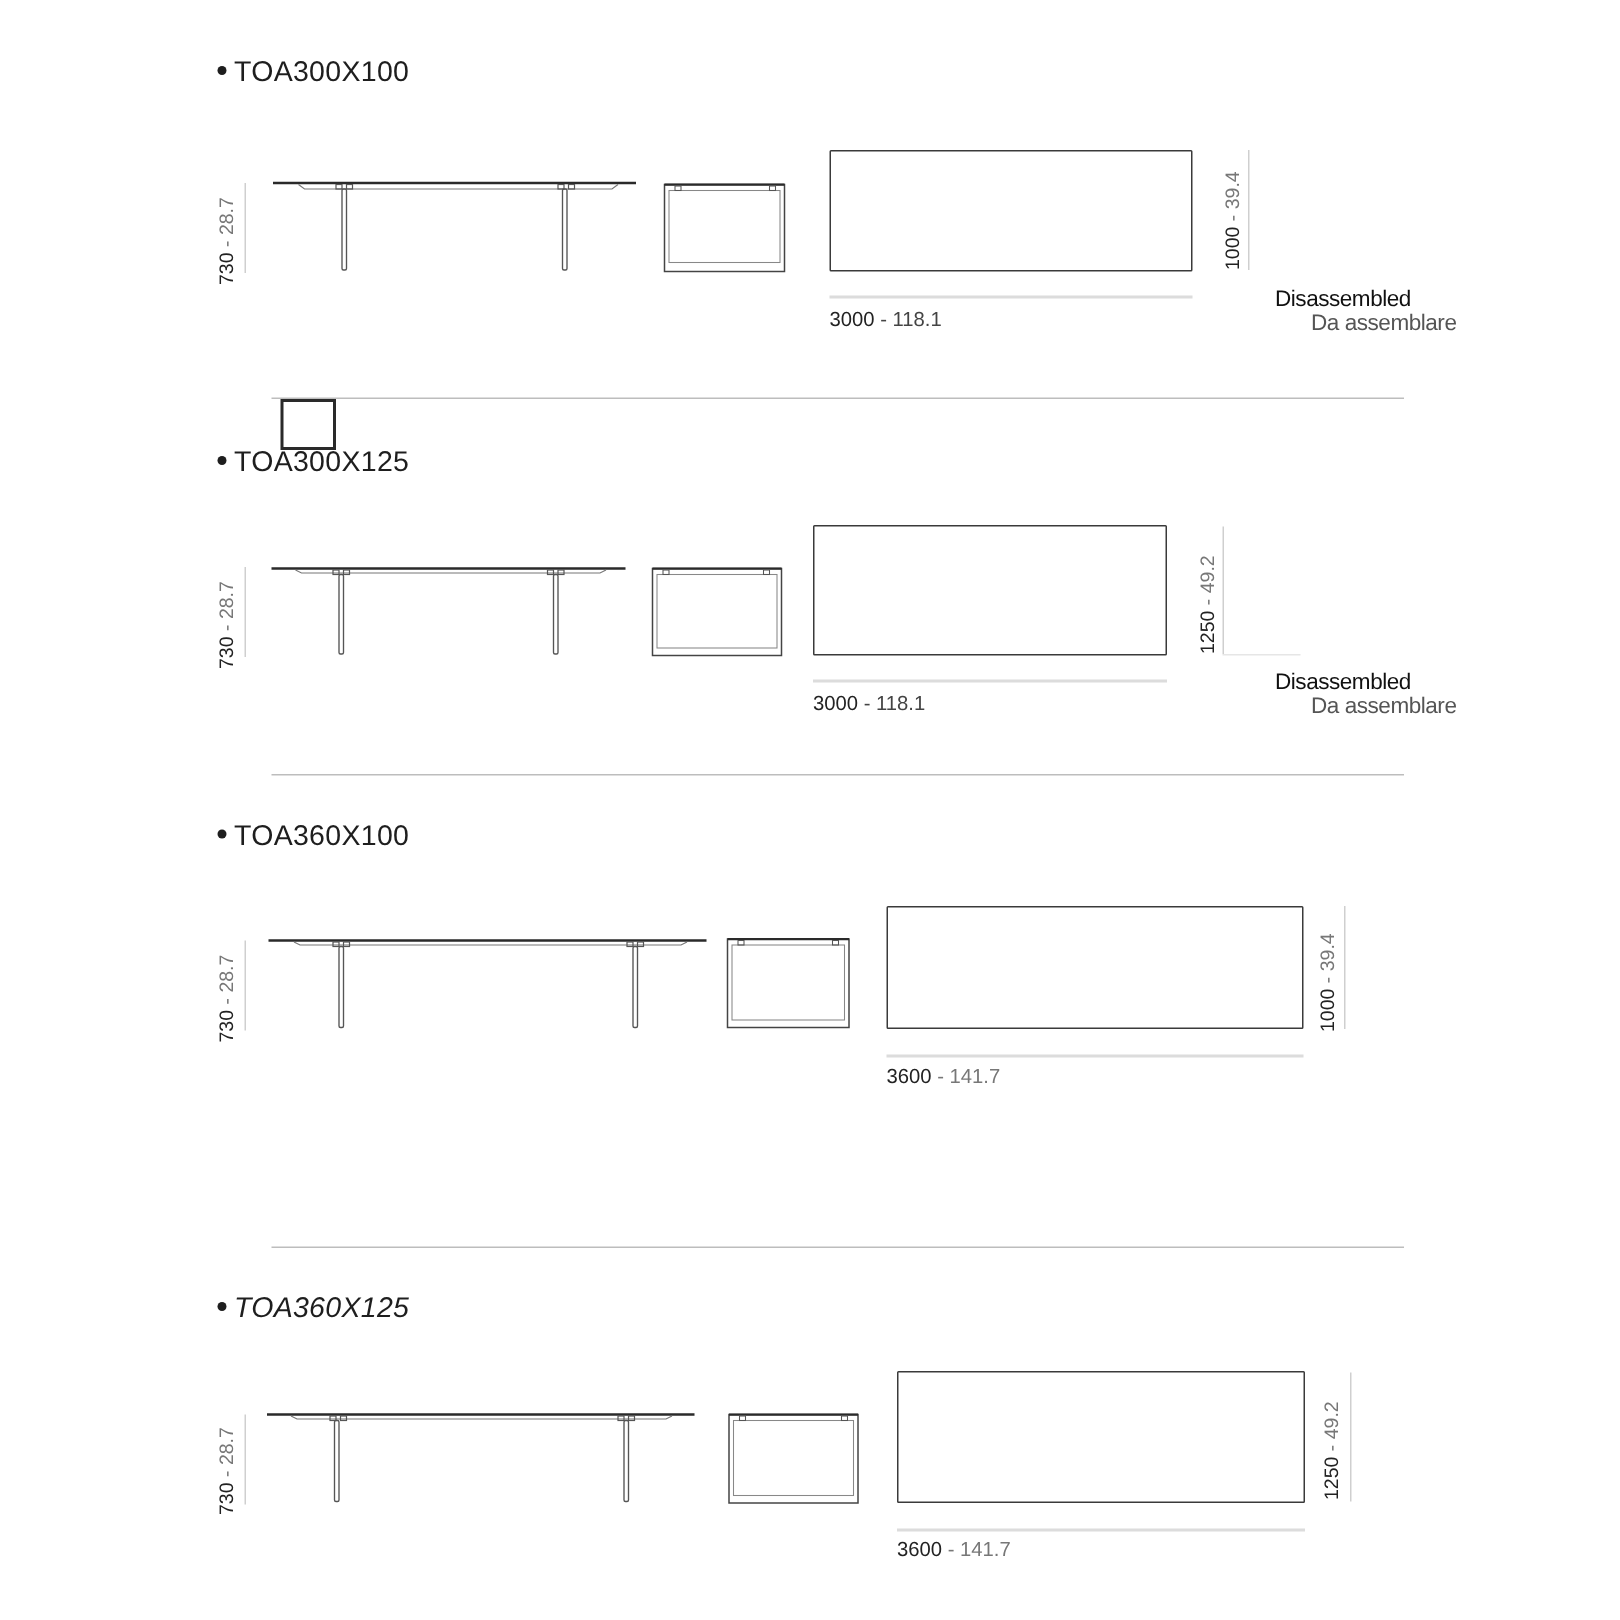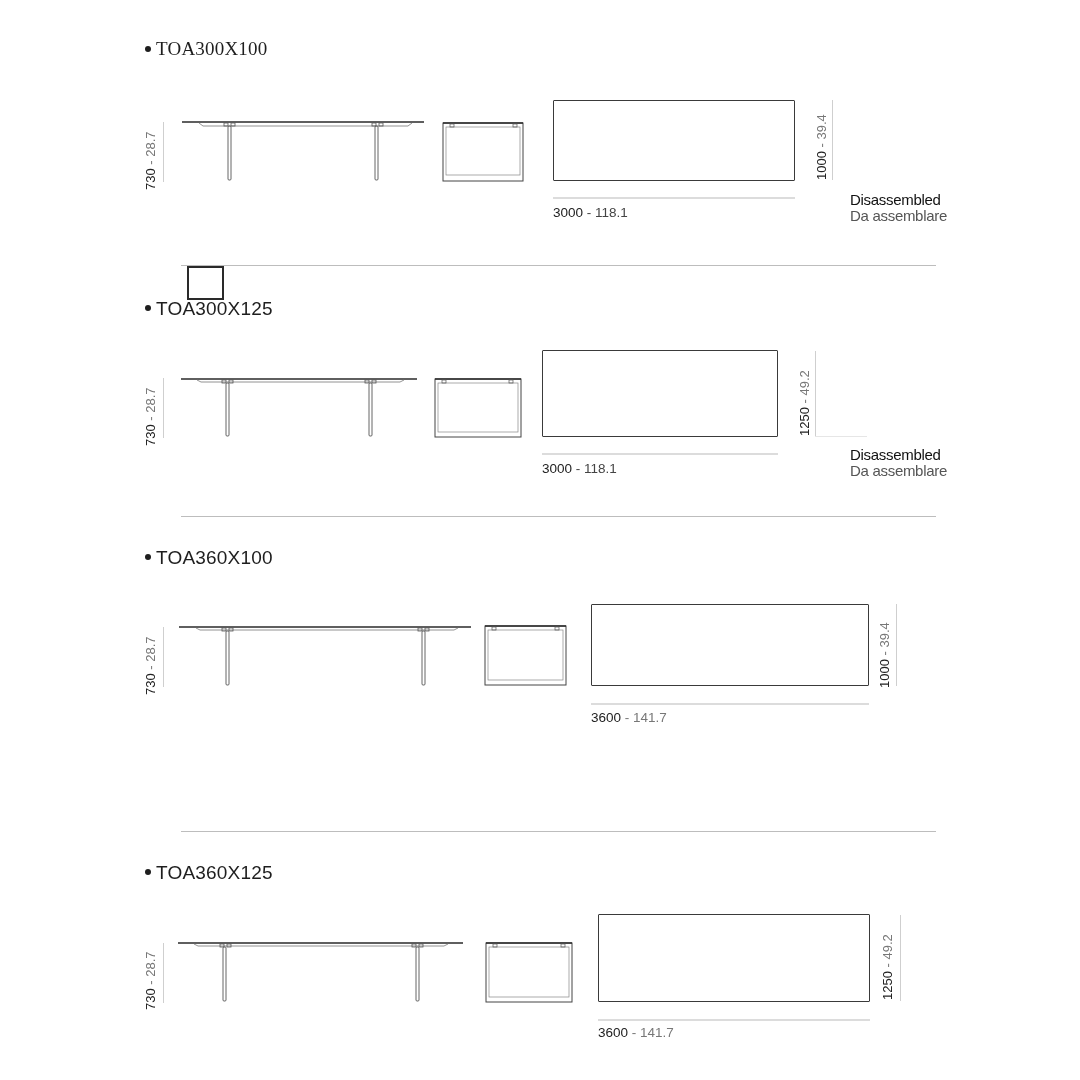--- a/index.html
+++ b/index.html
@@ -14,30 +14,30 @@
   .vlabel .sub { color:#777; }
   .hlabel { font-size:13.5px; white-space:nowrap; text-align:left; }
   .hlabel .main { color:#222; }
   .hlabel .sub { color:#444; }
   .hlabel.sub-light .sub { color:#777; }
   .dimline-v { width:1px; background:#cfcfcf; }
   .dimline-h { height:2px; background:#dcdcdc; }
   .divider { height:1px; background:#bdbdbd; }
   .note { font-family:Liberation Sans, sans-serif; font-size:15px; line-height:16px; white-space:nowrap; letter-spacing:-0.3px; }
   .note .en { color:#111; }
-  .note .it { color:#555; }
+  .note .it { color:#555;margin-left:24px; }
   .topview { border:1px solid #3a3a3a; box-sizing:border-box; border-radius:1px; }
   .sel-box { border:2px solid #2a2a2a; box-sizing:border-box; }
   svg { position:absolute; overflow:visible; }
 </style>
 </head>
 <body>
 
 <div>
-  <div class="abs title" style="left:145px; top:38px;font-family:Liberation Serif, serif;">
+  <div class="abs title" style="left:145px; top:38px;">
     <span class="dot"></span><span>TOA300X100</span>
   </div>
 
   <div class="abs vlabel" style="left:143px; top:190px;">
     <span class="main">730</span><span class="sub"> - </span><span class="sub">28.7</span>
   </div>
   <div class="abs dimline-v" style="left:163px; top:122px; height:60px;"></div>
 
   <svg style="left:0; top:0;" width="1080" height="1080">
     <line x1="182" y1="122" x2="424" y2="122" stroke="#2a2a2a" stroke-width="1.6"></line>
@@ -156,21 +156,21 @@
   </div>
   <div class="abs dimline-h" style="left:591px; top:703px; width:278px;"></div>
   <div class="abs hlabel sub-light" style="left:591px; top:710px; width:282px;">
     <span class="main">3600</span><span class="sub"> - </span><span class="sub">141.7</span>
   </div>
 </div>
 
 <div class="abs divider" style="left:181px; top:831px; width:755px;"></div>
 
 <div>
-  <div class="abs title" style="left:145px; top:862px;">
+  <div class="abs title" style="left:145px; top:862px;font-style:italic;">
     <span class="dot"></span><span>TOA360X125</span>
   </div>
 
   <div class="abs vlabel" style="left:143px; top:1010px;">
     <span class="main">730</span><span class="sub"> - </span><span class="sub">28.7</span>
   </div>
   <div class="abs dimline-v" style="left:163px; top:943px; height:60px;"></div>
 
   <svg style="left:0; top:0;" width="1080" height="1080">
     <line x1="178" y1="943" x2="463" y2="943" stroke="#2a2a2a" stroke-width="1.6"></line>

